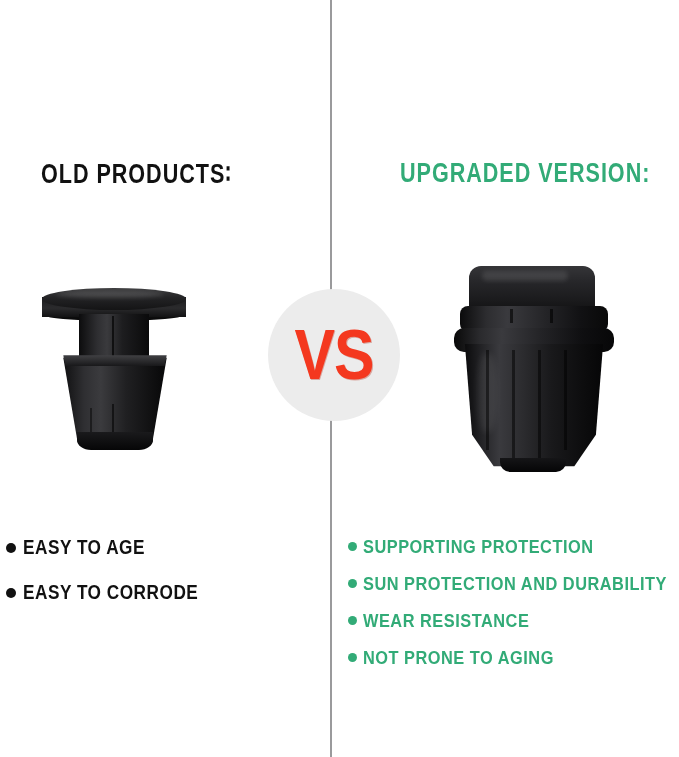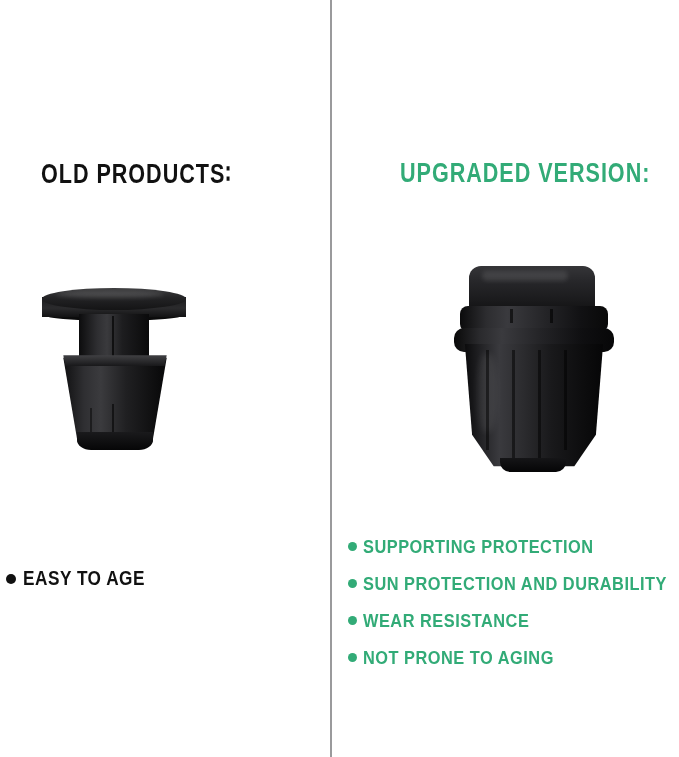--- a/index.html
+++ b/index.html
@@ -77,21 +77,21 @@
     user-select: none;
   }
 
   
   .blist {
     position: absolute;
     list-style: none;
     margin: 0;
     padding: 0;
   }
-  .blist-left  { left: 6px;   top: 556px; }
+  .blist-left  { left: 6px;   top: 525px; }
   .blist-right { left: 348px; top: 528px; }
 
   .bitem {
     display: flex;
     align-items: center;
     white-space: nowrap;
   }
   .blist-left .bitem  { height: 45px; }
   .blist-right .bitem { height: 37px; }
 
@@ -316,20 +316,24 @@
       <div class="op-cone-lip"></div>
       <div class="op-cone-seam"></div>
       <div class="op-cone-seam2"></div>
       <div class="op-cone-base"></div>
     </div>
 
     <ul class="blist blist-left">
       <li class="bitem">
         <span class="bdot"></span>
         <span class="btext">EASY TO AGE</span>
+      </li>
+      <li class="bitem">
+        <span class="bdot"></span>
+        <span class="btext">EASY TO CORRODE</span>
       </li>
     </ul>
   </div>
 
   <div>
 
     <div class="heading heading-new">UPGRADED VERSION:</div>
 
     <div class="new-part">
       <div class="np-flange"></div>
@@ -360,14 +364,17 @@
         <span class="bdot"></span>
         <span class="btext">WEAR RESISTANCE</span>
       </li>
       <li class="bitem">
         <span class="bdot"></span>
         <span class="btext">NOT PRONE TO AGING</span>
       </li>
     </ul>
   </div>
 
+  <div class="vs-badge">
+    <span class="vs-text">VS</span>
+  </div>
 
 </div>
 
 </body></html>

